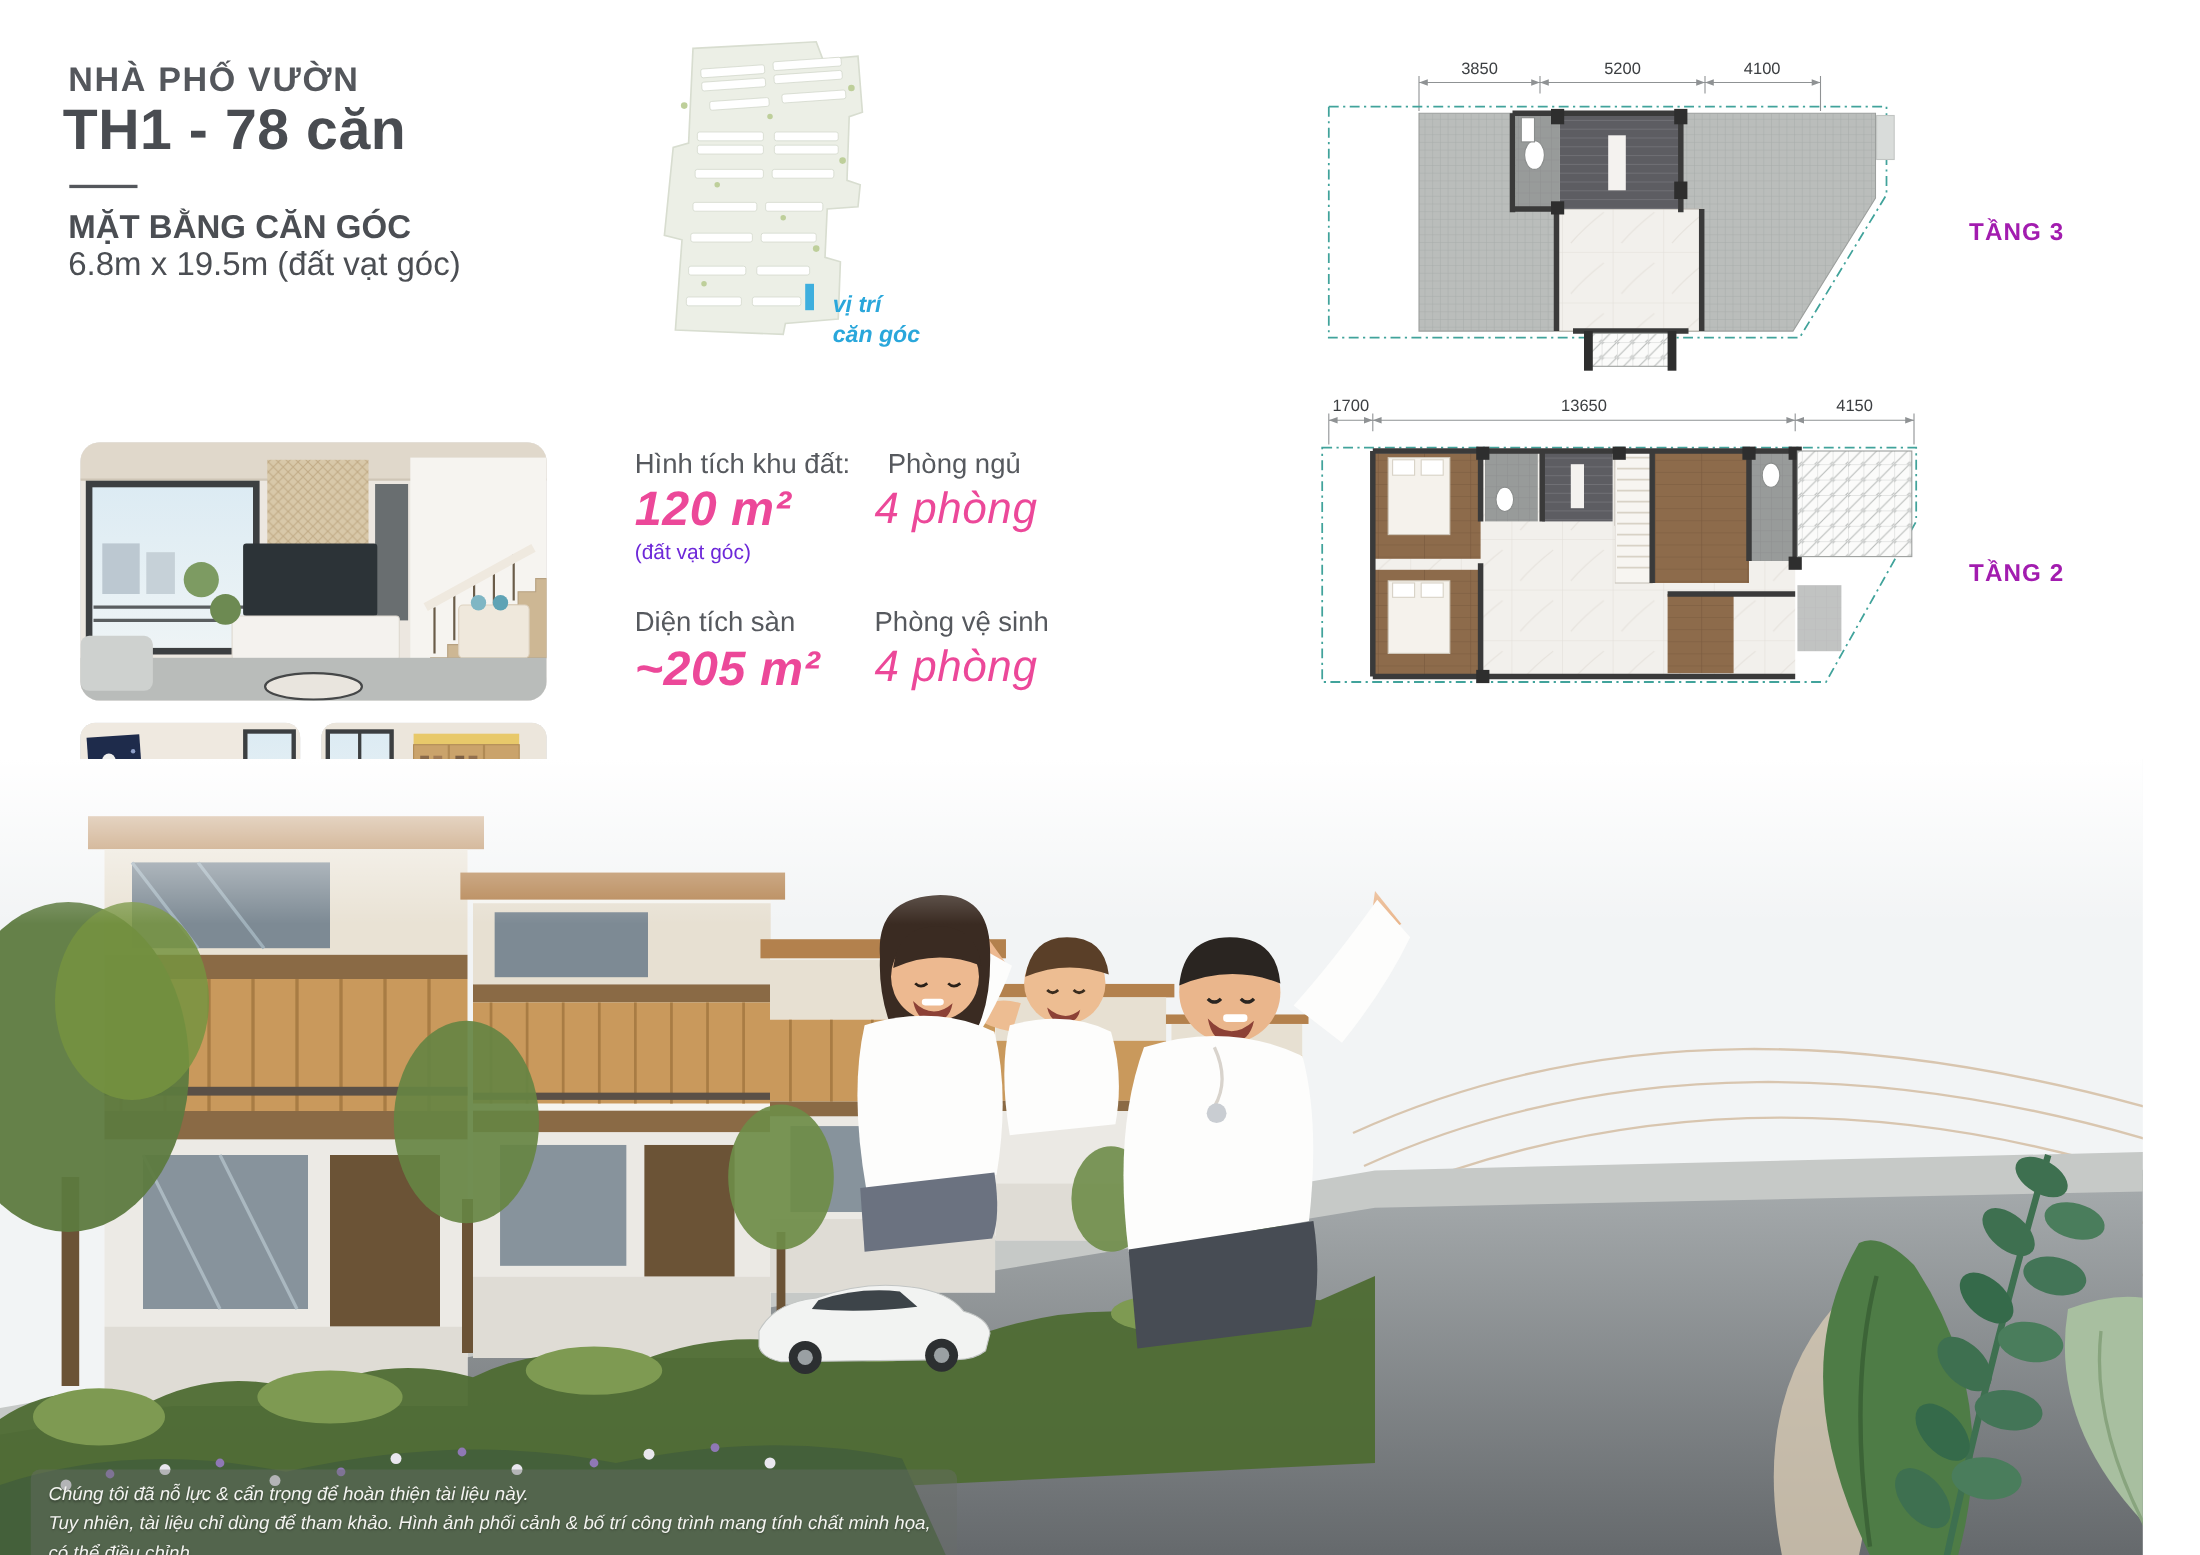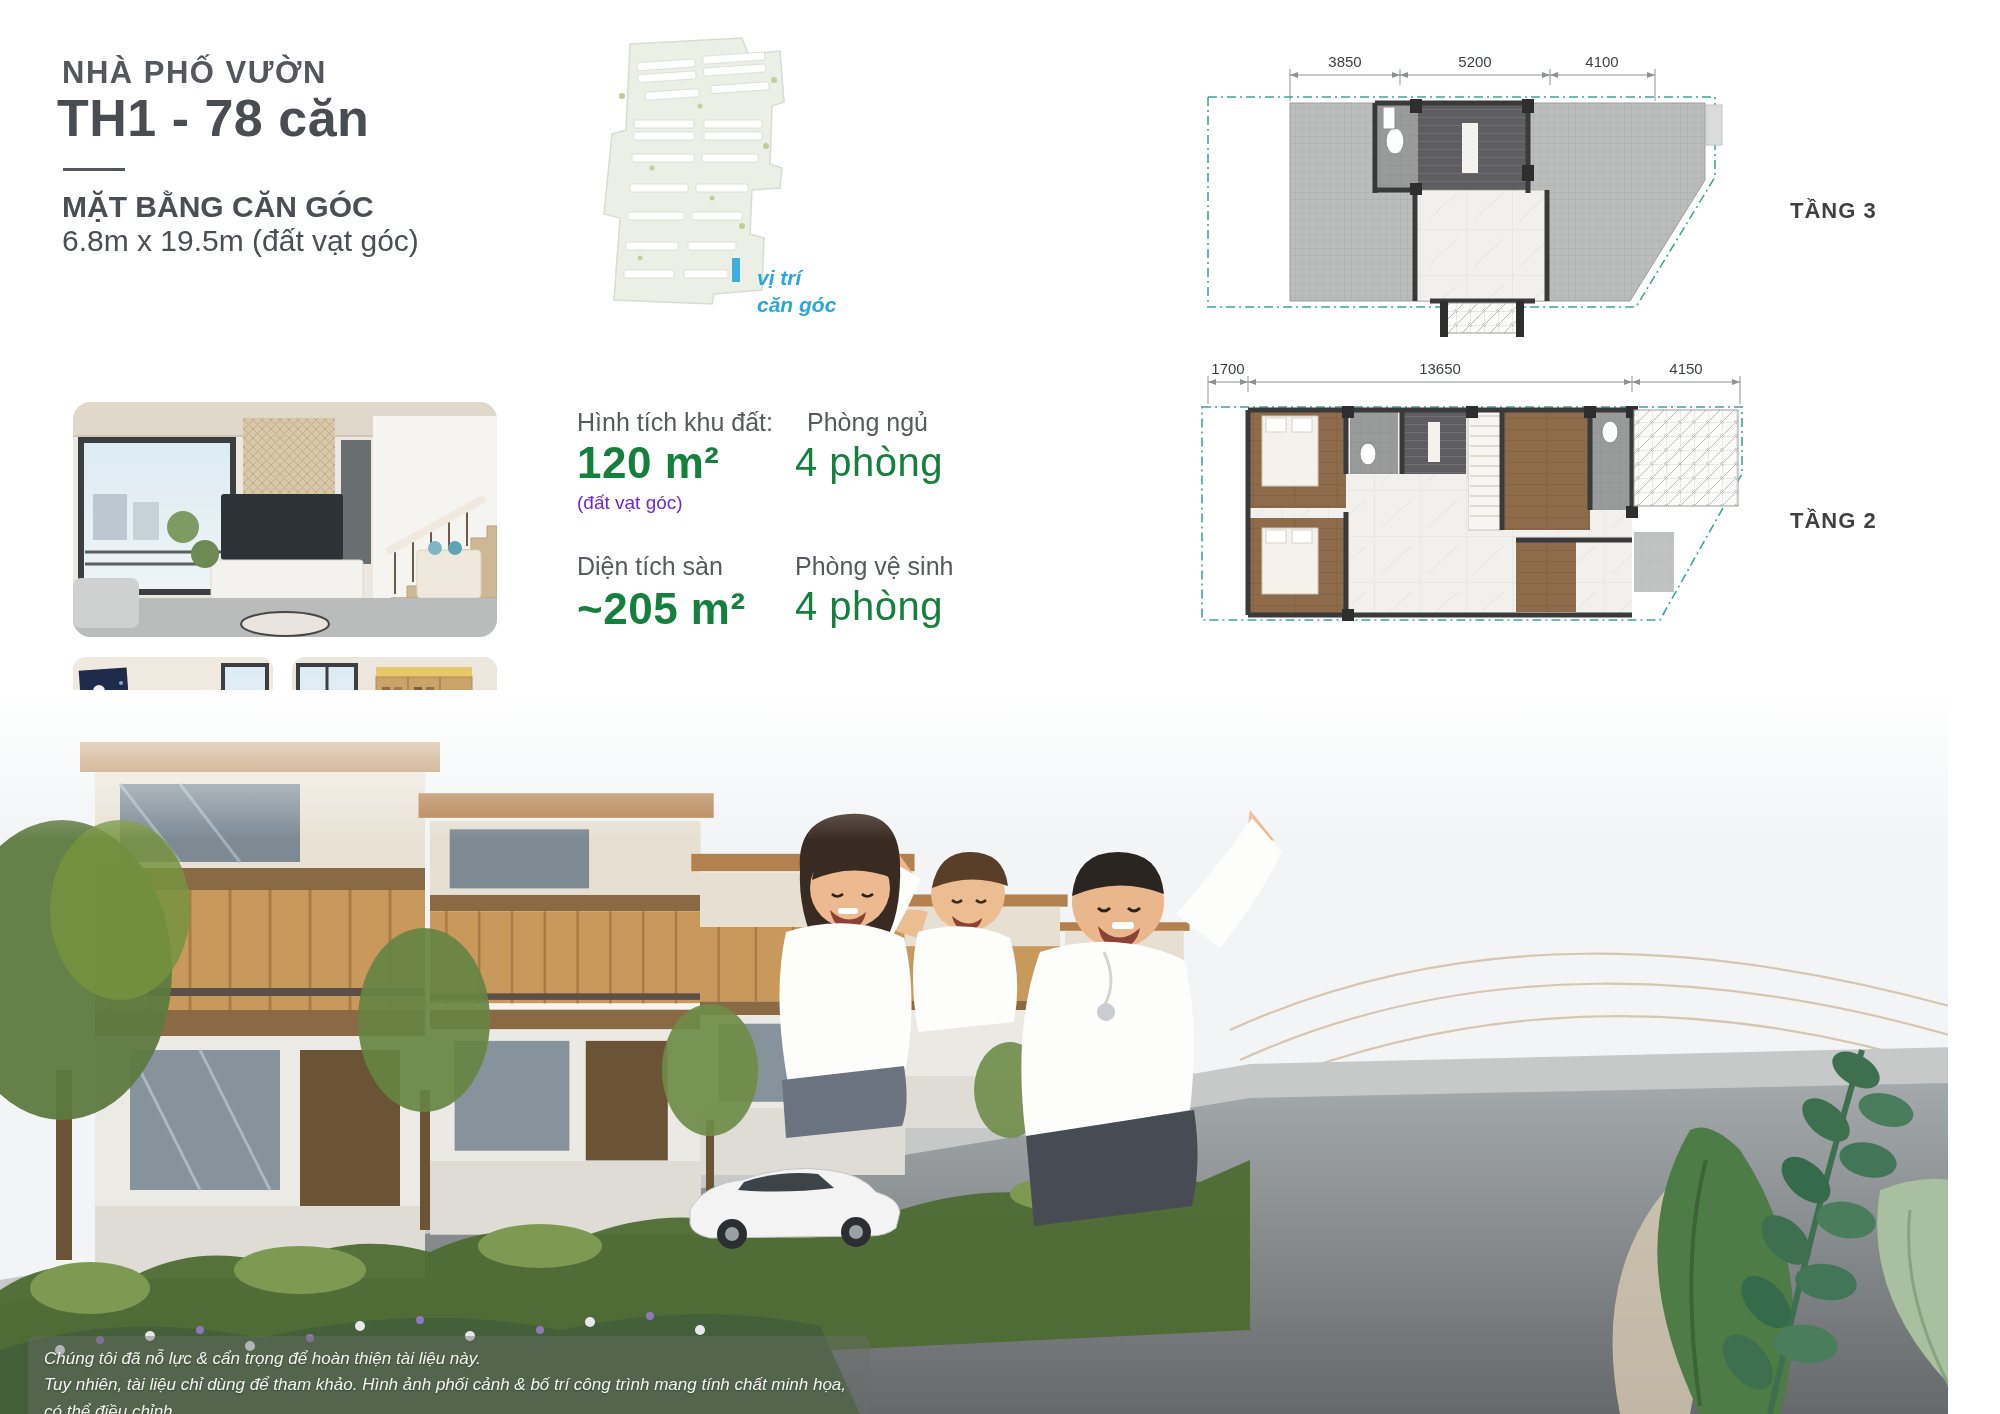--- a/index.html
+++ b/index.html
@@ -20,30 +20,30 @@
                  color:#2aa7db;font-weight:600;}
 
   
   .photo{overflow:hidden;background:#ddd;box-shadow:0 0 0 1px #e3e3e3 inset;}
   .photo-lg{left:73px;top:402px;width:424px;height:235px;border-radius:18px;}
   .photo-sm1{left:73px;top:657px;width:200px;height:130px;border-radius:14px;}
   .photo-sm2{left:292px;top:657px;width:205px;height:130px;border-radius:14px;}
 
   
   .stat-label{font-size:25px;color:#56595e;font-weight:500;}
-  .stat-value{font-size:44px;color:#15803d;font-weight:600;letter-spacing:.5px;}
+  .stat-value{font-size:44px;color:#ec4899;font-weight:600;letter-spacing:.5px;font-style:italic;}
   .stat-note{font-size:19px;color:#6d28d9;font-weight:500;}
   .s1l{left:577px;top:408px;} .s1v{left:577px;top:438px;} .s1n{left:577px;top:492px;}
   .s2l{left:795px;top:408px;margin-left:12px;} .s2v{left:795px;top:440px;font-size:40px;font-weight:500;}
   .s3l{left:577px;top:552px;} .s3v{left:577px;top:584px;}
   .s4l{left:795px;top:552px;} .s4v{left:795px;top:584px;font-size:40px;font-weight:500;}
 
   
   .plan{left:1190px;}
-  .floor-tag{font-size:22px;font-weight:600;letter-spacing:1px;color:#404040;}
+  .floor-tag{font-size:22px;font-weight:600;letter-spacing:1px;color:#a21caf;}
   .tag3{left:1790px;top:198px;} .tag2{left:1790px;top:508px;} .tag1{left:1790px;top:792px;}
   text.dim{font-size:15px;fill:#3c3f42;font-family:"Liberation Sans",sans-serif;}
   .dimline{stroke:#8f9294;stroke-width:1;}
 
   
   .hero{left:0;top:690px;width:2000px;height:724px;}
 
   
   .disclaimer{left:28px;top:1336px;width:810px;padding:10px 16px;border-radius:8px;
       background:rgba(105,110,104,.42);color:#f4f4f1;font-size:17px;font-style:italic;

